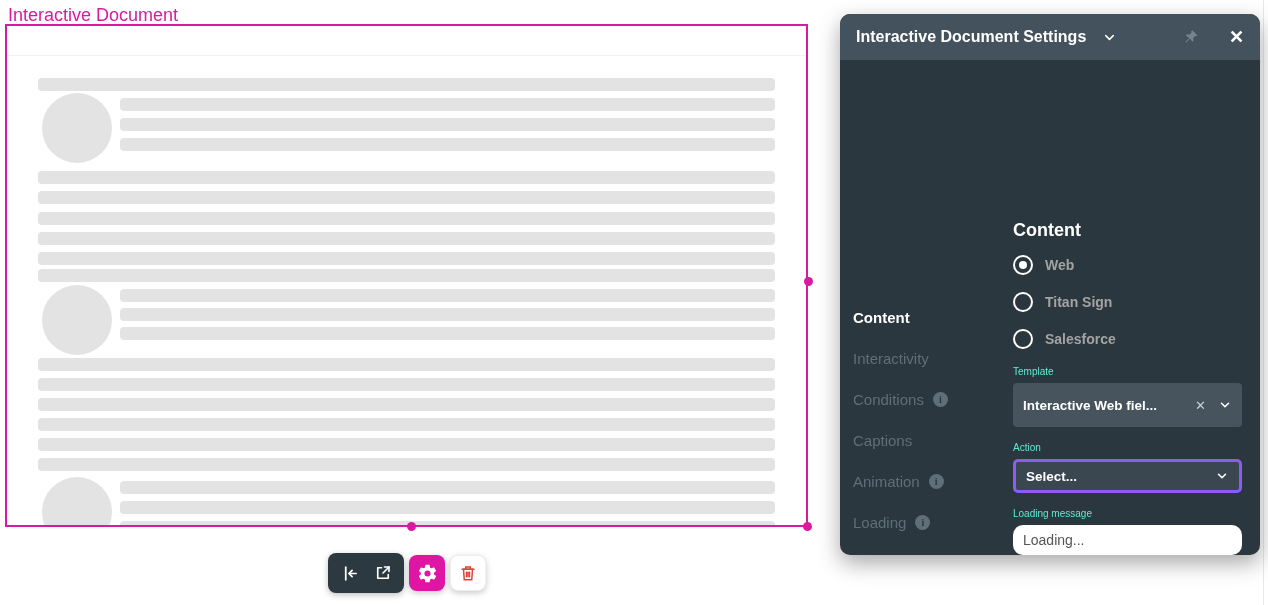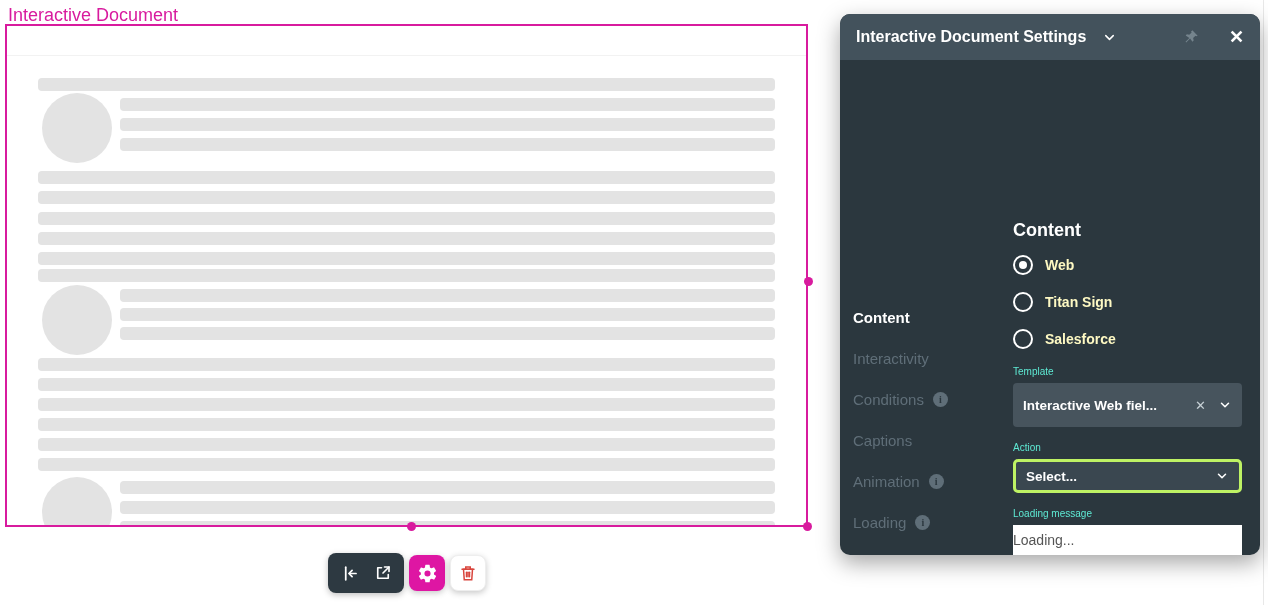--- a/index.html
+++ b/index.html
@@ -68,36 +68,36 @@
   .v-divider{width:1px;background:#3b4750;}
   .panel-content{flex:1;box-sizing:border-box;padding:16px 18px 0 18px;}
   .content-heading{color:#fff;font-size:18px;font-weight:bold;margin:0 0 14px 0;}
   .radio-row{display:flex;align-items:center;margin-bottom:17px;cursor:pointer;}
   .radio-outer{
     width:16px;height:16px;border:2px solid #fff;border-radius:50%;
     display:flex;align-items:center;justify-content:center;flex:0 0 auto;
   }
   .radio-dot{width:8px;height:8px;border-radius:50%;background:transparent;}
   .radio-row.checked .radio-dot{background:#fff;}
-  .radio-label{color:#fef9c3;font-size:14px;font-weight:bold;margin-left:12px;}
+  .radio-label{color:#a3a3a3;font-size:14px;font-weight:bold;margin-left:12px;}
   .field-label{color:#5eead4;font-size:10px;margin:15px 0 6px 0;}
   .dd{
     height:44px;border-radius:4px;display:flex;align-items:center;
     padding:0 10px;cursor:pointer;box-sizing:border-box;
   }
   .dd-template{background:#47545d;}
   .dd-text{color:#fff;font-size:13.5px;font-weight:bold;flex:1;
     white-space:nowrap;overflow:hidden;}
   .remove-x{color:#c7d1d6;font-size:13px;margin:0 12px 0 6px;cursor:pointer;}
   .dd-action{
-    height:34px;background:#3a4750;border:3px solid #bef264;border-radius:5px;
+    height:34px;background:#3a4750;border:3px solid #8b5cf6;border-radius:5px;
   }
   .text-input{
-    width:100%;height:30px;border:none;border-radius:0;background:#fff;
-    padding:0 0;box-sizing:border-box;font-size:14px;color:#555;
+    width:100%;height:30px;border:none;border-radius:10px;background:#fff;
+    padding:0 10px;box-sizing:border-box;font-size:14px;color:#555;
     font-family:"Liberation Sans", sans-serif;outline:none;
   }
   .chev{flex:0 0 auto;}
 </style>
 </head>
 <body>
 
 <div class="selection-label">Interactive Document</div>
 
 <div class="selection-rect">

